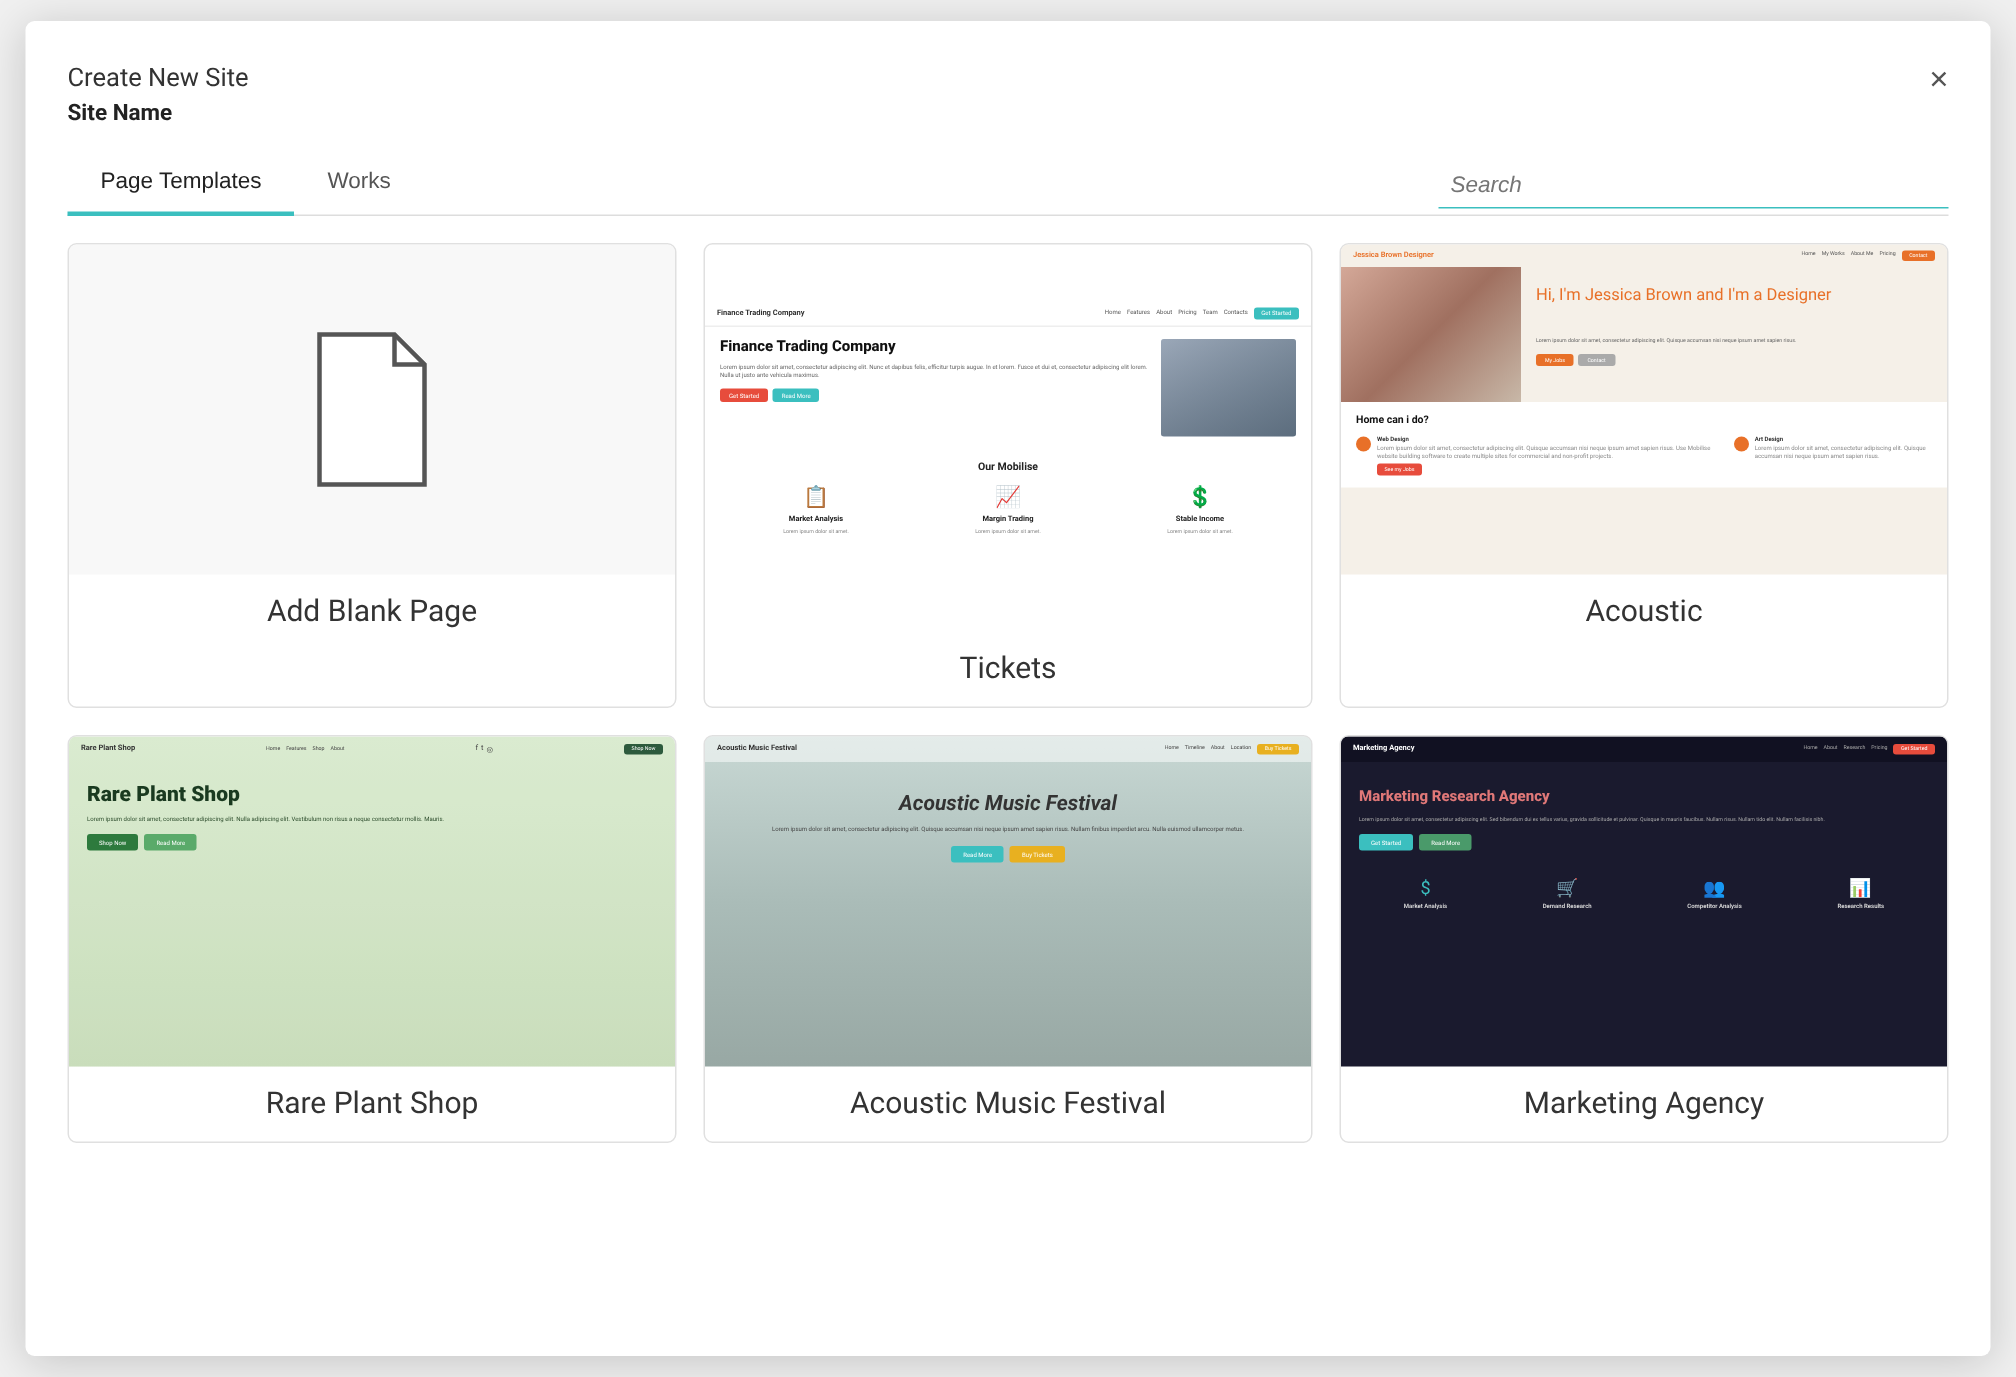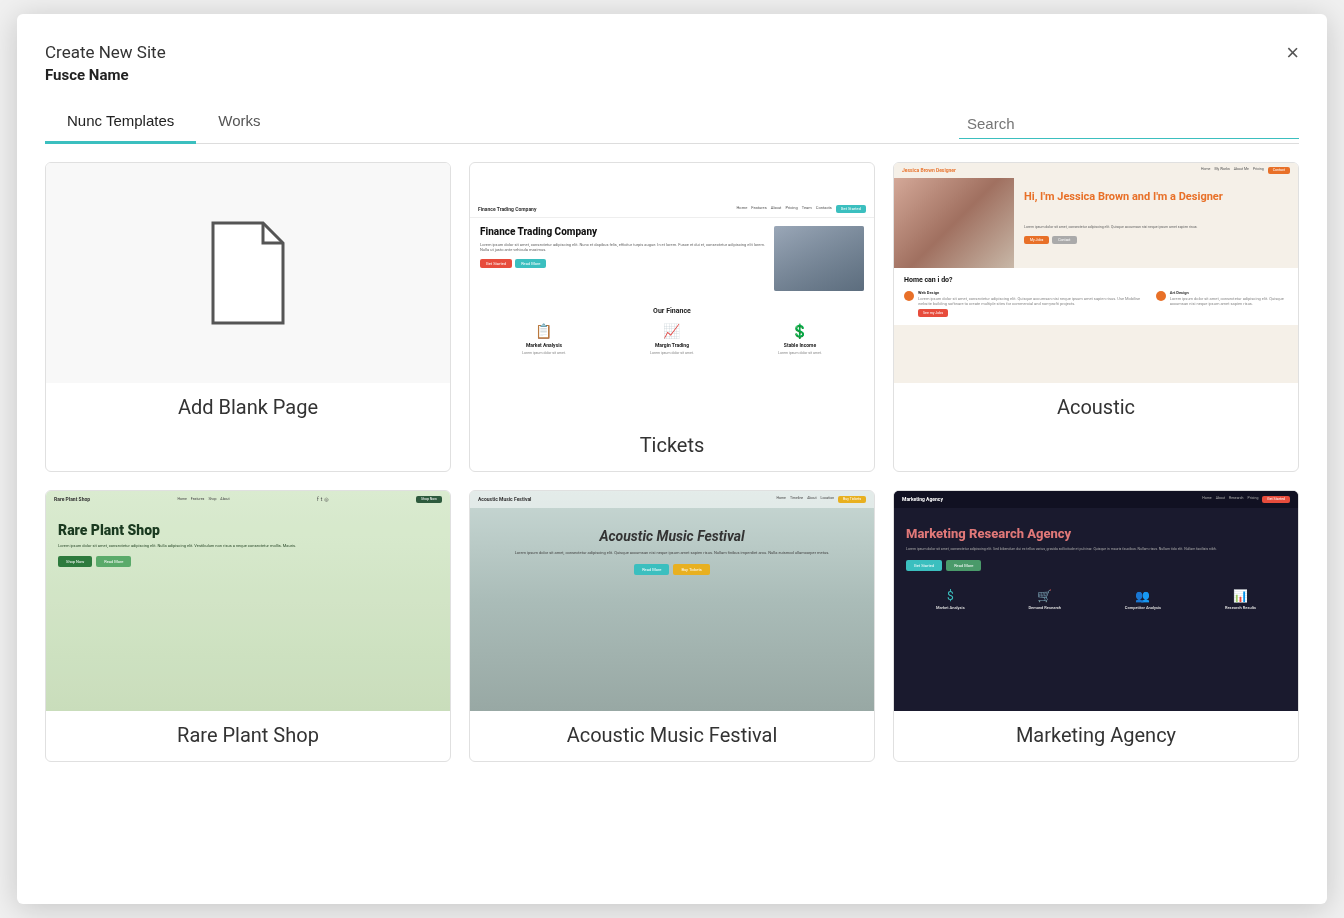--- a/index.html
+++ b/index.html
@@ -93,20 +93,21 @@
     }
     .search-input {
       border: none;
       border-bottom: 1.5px solid #3bbfbf;
       outline: none;
       font-size: 15px;
       color: #888;
       padding: 4px 8px 6px 8px;
       width: 340px;
       background: transparent;
+      font-style: italic;
     }
     .templates-grid {
       display: grid;
       grid-template-columns: repeat(3, 1fr);
       gap: 18px;
     }
     .template-card {
       border: 1.5px solid #e0e0e0;
       border-radius: 6px;
       overflow: hidden;
@@ -224,21 +225,21 @@
     .portfolio-hero-img-inner {
       width: 100%;
       height: 100%;
       background: linear-gradient(135deg, #d4a898 0%, #a07060 50%, #c8b8a8 100%);
     }
     .portfolio-hero-text {
       flex: 1;
       padding: 12px 10px 8px 10px;
       background: #f5f0e8;
     }
-    .portfolio-hero-title { font-size: 11px; font-weight: 700; color: #e87028; line-height: 1.2; margin-bottom: 22px; }
+    .portfolio-hero-title { font-size: 11px; font-weight: 400; color: #e87028; line-height: 1.2; margin-bottom: 22px; }
     .portfolio-hero-desc { font-size: 3.5px; color: #666; line-height: 1.4; margin-bottom: 6px; }
     .portfolio-hero-btns { display: flex; gap: 3px; }
     .portfolio-hero-btn1 { background: #e87028; color: #fff; border-radius: 2px; padding: 2px 6px; font-size: 3.5px; }
     .portfolio-hero-btn2 { background: #aaa; color: #fff; border-radius: 2px; padding: 2px 6px; font-size: 3.5px; }
     .portfolio-features {
       background: #fff;
       padding: 8px 10px;
     }
     .portfolio-features-title { font-size: 7px; font-weight: 700; color: #111; margin-bottom: 6px; }
     .portfolio-feature-row { display: flex; gap: 6px; }
@@ -323,21 +324,21 @@
       justify-content: space-between;
       padding: 5px 8px;
       background: #111122;
     }
     .marketing-nav-brand { font-size: 5px; font-weight: 700; color: #fff; }
     .marketing-nav-links { display: flex; gap: 4px; font-size: 3.5px; color: #aaa; }
     .marketing-nav-btn { background: #e74c3c; color: #fff; border-radius: 2px; padding: 1.5px 5px; font-size: 3.5px; }
     .marketing-hero {
       padding: 18px 12px 10px 12px;
     }
-    .marketing-hero-title { font-size: 13px; font-weight: 800; color: #e07878; line-height: 1.2; margin-bottom: 6px; }
+    .marketing-hero-title { font-size: 10px; font-weight: 800; color: #e07878; line-height: 1.2; margin-bottom: 6px; }
     .marketing-hero-desc { font-size: 3.5px; color: #aaa; line-height: 1.4; margin-bottom: 8px; }
     .marketing-hero-btns { display: flex; gap: 4px; }
     .marketing-hero-btn1 { background: #3bbfbf; color: #fff; border-radius: 2px; padding: 3px 8px; font-size: 4px; }
     .marketing-hero-btn2 { background: #4a9a6a; color: #fff; border-radius: 2px; padding: 3px 8px; font-size: 4px; }
     .marketing-features {
       display: flex;
       justify-content: space-around;
       padding: 8px 10px;
       background: #1a1a2e;
     }
@@ -346,28 +347,28 @@
     .marketing-feat-name { font-size: 4px; color: #ddd; font-weight: 600; }
   </style>
 </head>
 <body>
 
 <div class="modal">
 
   <div class="modal-header">
     <div class="modal-title-group">
       <div class="modal-title">Create New Site</div>
-      <div class="modal-site-name-label">Fusce Name</div>
+      <div class="modal-site-name-label">Site Name</div>
     </div>
     <button class="close-btn">×</button>
   </div>
 
   <div class="tabs-and-search">
     <div class="tabs">
-      <button class="tab active">Nunc Templates</button>
+      <button class="tab active">Page Templates</button>
       <button class="tab">Works</button>
     </div>
     <div class="search-wrap">
       <input class="search-input" type="text" placeholder="Search" style="">
     </div>
   </div>
 
   <div class="templates-grid">
 
     <div class="template-card">
@@ -401,21 +402,21 @@
             <div class="company-hero-title">Finance Trading Company</div>
             <div class="company-hero-desc">Lorem ipsum dolor sit amet, consectetur adipiscing elit. Nunc et dapibus felis, efficitur turpis augue. In et lorem. Fusce et dui et, consectetur adipiscing elit lorem. Nulla ut justo ante vehicula maximus.</div>
             <div class="company-hero-btns">
               <span class="company-hero-btn1">Get Started</span>
               <span class="company-hero-btn2">Read More</span>
             </div>
           </div>
           <div class="company-hero-img"></div>
         </div>
         <div class="company-features">
-          <div class="company-features-title">Our Finance</div>
+          <div class="company-features-title">Our Mobilise</div>
           <div class="company-features-row">
             <div class="company-feature-item">
               <span class="company-feature-icon">📋</span>
               <span class="company-feature-name">Market Analysis</span>
               <span class="company-feature-desc">Lorem ipsum dolor sit amet.</span>
             </div>
             <div class="company-feature-item">
               <span class="company-feature-icon">📈</span>
               <span class="company-feature-name">Margin Trading</span>
               <span class="company-feature-desc">Lorem ipsum dolor sit amet.</span>

